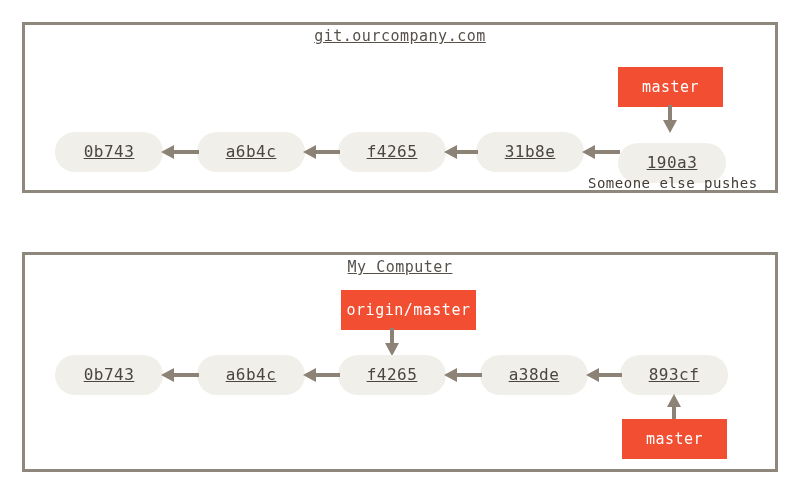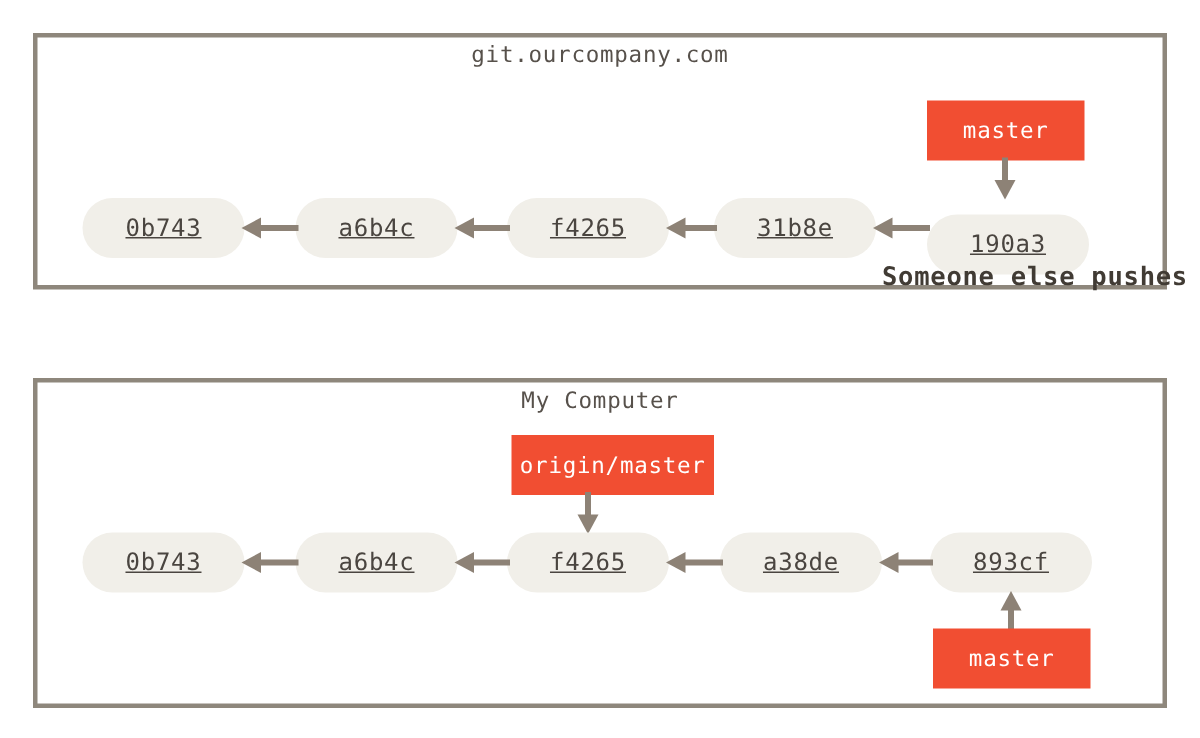--- a/index.html
+++ b/index.html
@@ -16,20 +16,21 @@
     box-sizing: border-box;
     border: 3px solid var(--box-border, #8e877c);
     background: transparent;
   }
   .box-title {
     position: absolute;
     text-align: center;
     font-size: 15px;
     letter-spacing: 0.5px;
     color: var(--title-text, #57514b);
+    text-decoration: underline;
   }
   .ref-label {
     position: absolute;
     box-sizing: border-box;
     height: 40px;
     line-height: 40px;
     text-align: center;
     font-size: 15px;
     letter-spacing: 0.5px;
     background: var(--ref-label-bg, #f14e32);
@@ -44,22 +45,22 @@
     border-radius: 20px;
     text-align: center;
     font-size: 16px;
     letter-spacing: 0.5px;
     background: var(--commit-bg, #f1efe9);
     color: var(--commit-text, #4a4540);
     text-decoration: underline;
   }
   .annotation {
     position: absolute;
-    font-size: 17px;
-    font-weight: bold;
+    font-size: 14px;
+    font-weight: normal;
     letter-spacing: 0.5px;
     color: var(--annotation-text, #413b34);
     white-space: nowrap;
   }
   
   .h-arrow { position: absolute; height: 16px; }
   .h-arrow .shaft {
     position: absolute; left: 11px; right: 0; top: 6px; height: 4px;
     background: var(--arrow, #8d8276);
   }

